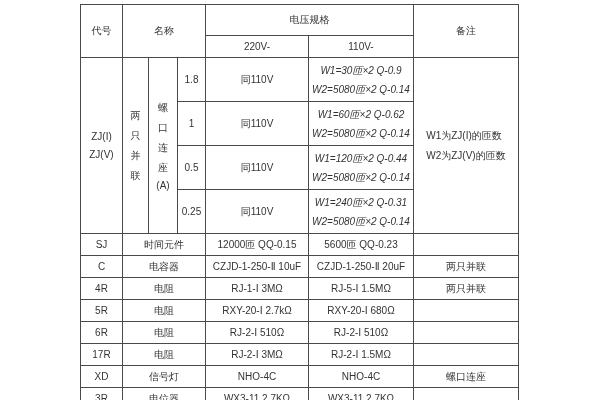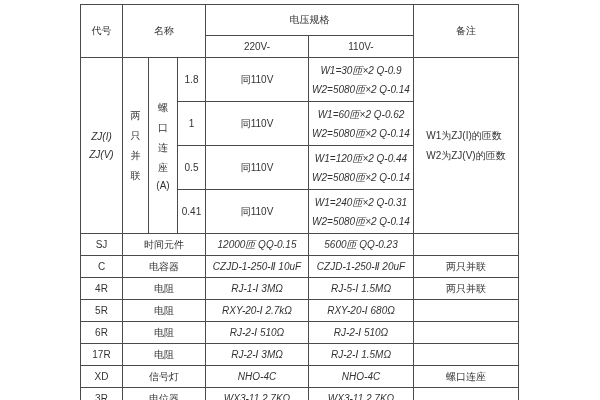--- a/index.html
+++ b/index.html
@@ -14,30 +14,30 @@
     border-collapse:collapse; table-layout:fixed;
   }
   table.spec-table td {
     border:1px solid #4a4a4a; text-align:center; vertical-align:middle;
     font-size:10px; padding:0; overflow:hidden; background:#ffffff;
   }
   tr.hr1 td { height:31px; }
   tr.hr2 td { height:22px; }
   tr.sec td { height:44px; }
   tr.simple td { height:22px; }
-  .two-line div { line-height:1.8;font-style:italic; }
+  .two-line div { line-height:1.8; }
   .vwrap { display:inline-block; vertical-align:middle; }
   .vtext { display:inline-block; width:1.05em; word-break:break-all; line-height:2.0; text-align:center; }
   .vunit { line-height:1.6; font-size:10px; }
   td.wcell { text-align:left; padding-left:6px; font-size:9.5px;font-style:italic; }
   td.wcell div { line-height:1.9; white-space:nowrap; }
   td.remark-cell { text-align:center; }
   .rblock { display:inline-block; text-align:left; }
   .rblock div { line-height:2.0; white-space:nowrap; }
-  td.vcell { white-space:nowrap;font-style:italic; }
+  td.vcell { white-space:nowrap; }
 </style>
 </head>
 <body>
 
 <div class="canvas">
   <table class="spec-table">
     <colgroup>
       <col style="width:42px">
         <col style="width:26px">
         <col style="width:29px">
@@ -96,21 +96,21 @@
     </tr>
     <tr class="sec">
       <td>0.5</td>
       <td>同110V</td>
       <td class="wcell">
         <div>W1=120匝×2  Q-0.44</div>
         <div>W2=5080匝×2  Q-0.14</div>
       </td>
     </tr>
     <tr class="sec">
-      <td>0.41</td>
+      <td>0.25</td>
       <td>同110V</td>
       <td class="wcell">
         <div>W1=240匝×2  Q-0.31</div>
         <div>W2=5080匝×2  Q-0.14</div>
       </td>
     </tr>
 
     <tr class="simple">
       <td>SJ</td>
       <td colspan="3">时间元件</td>

